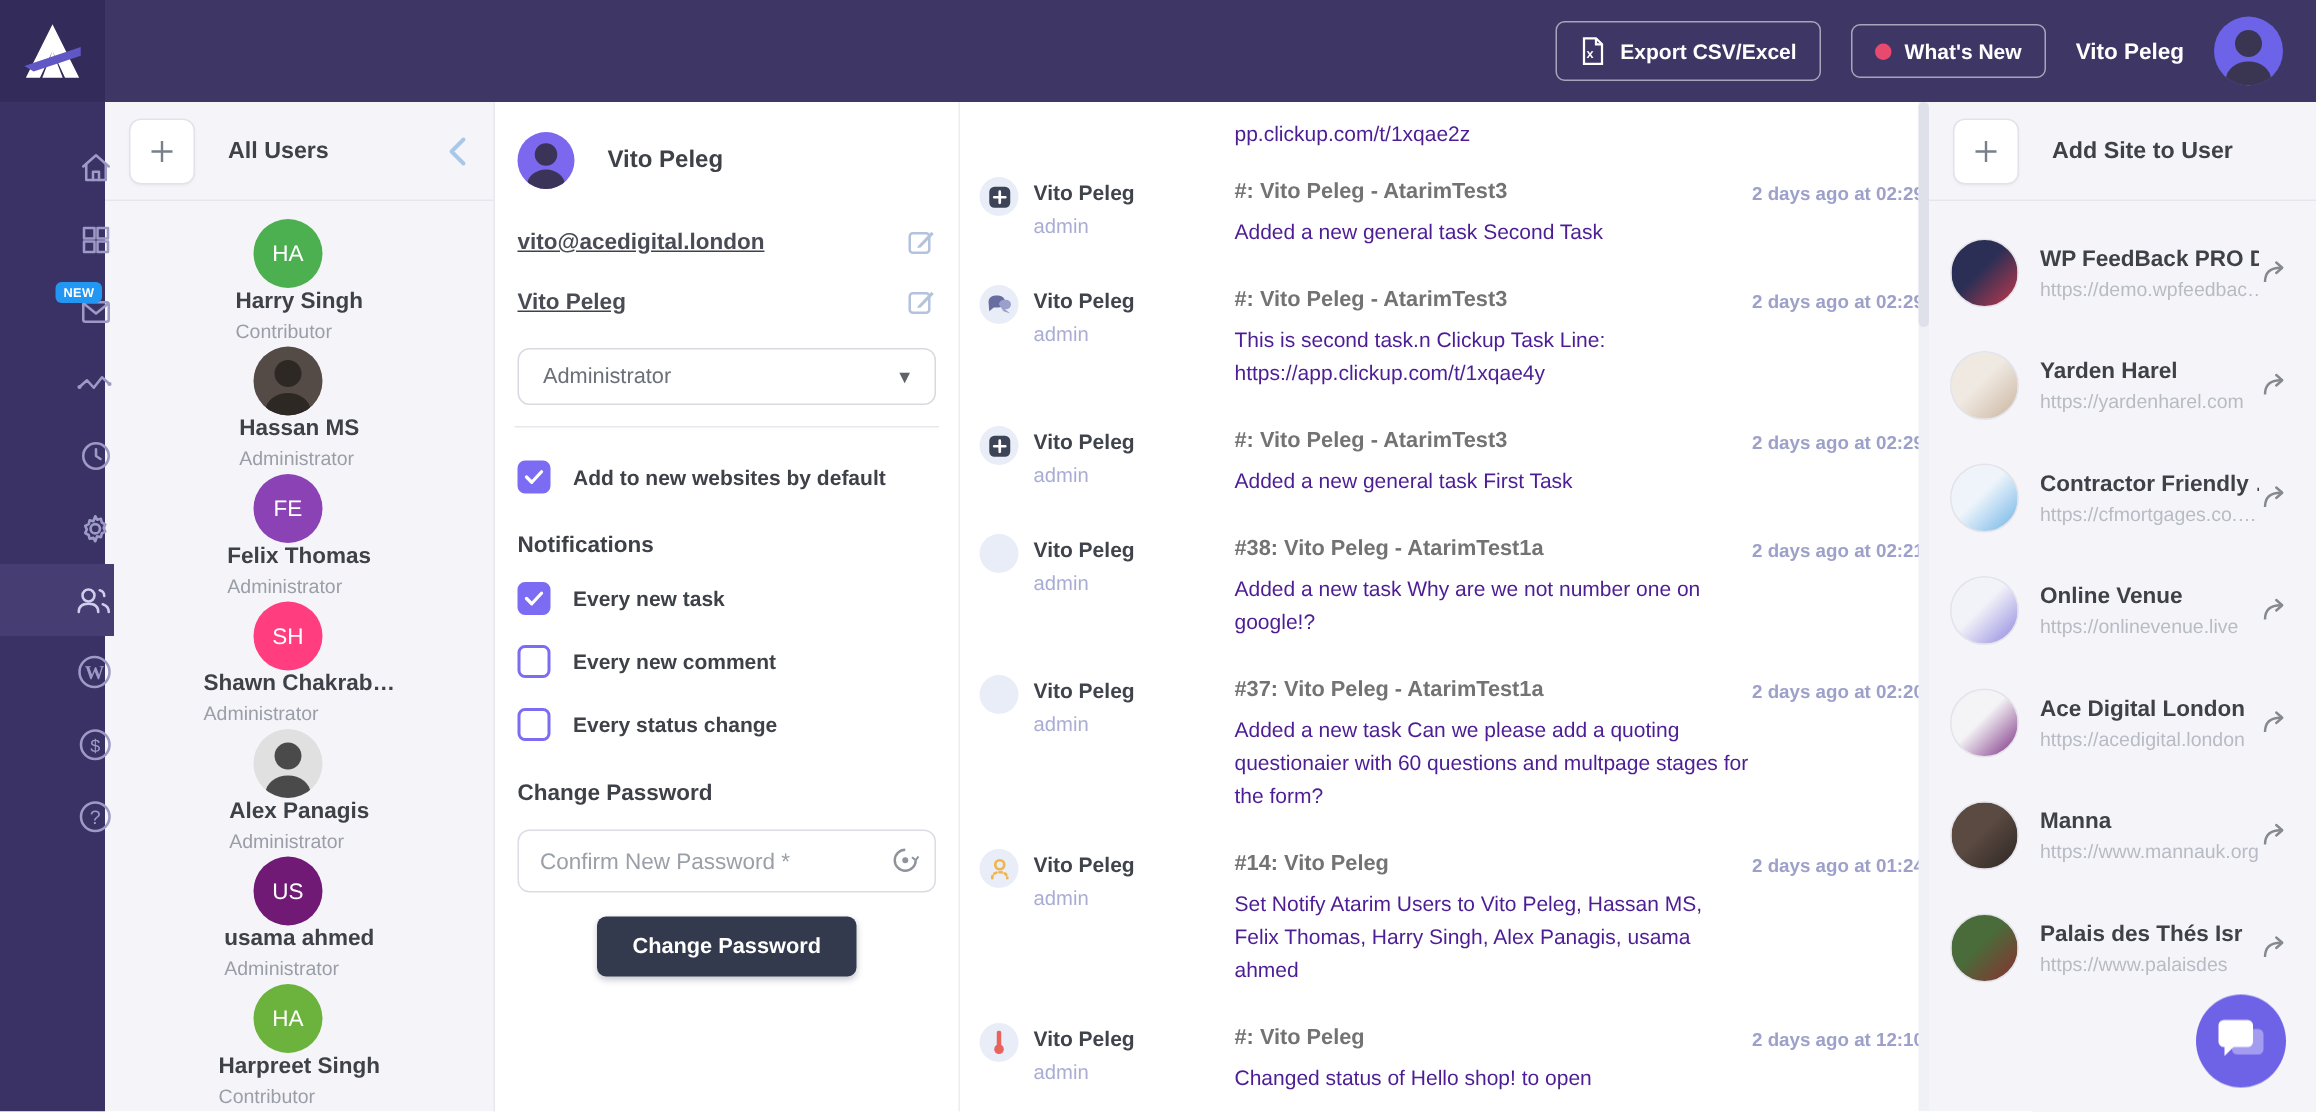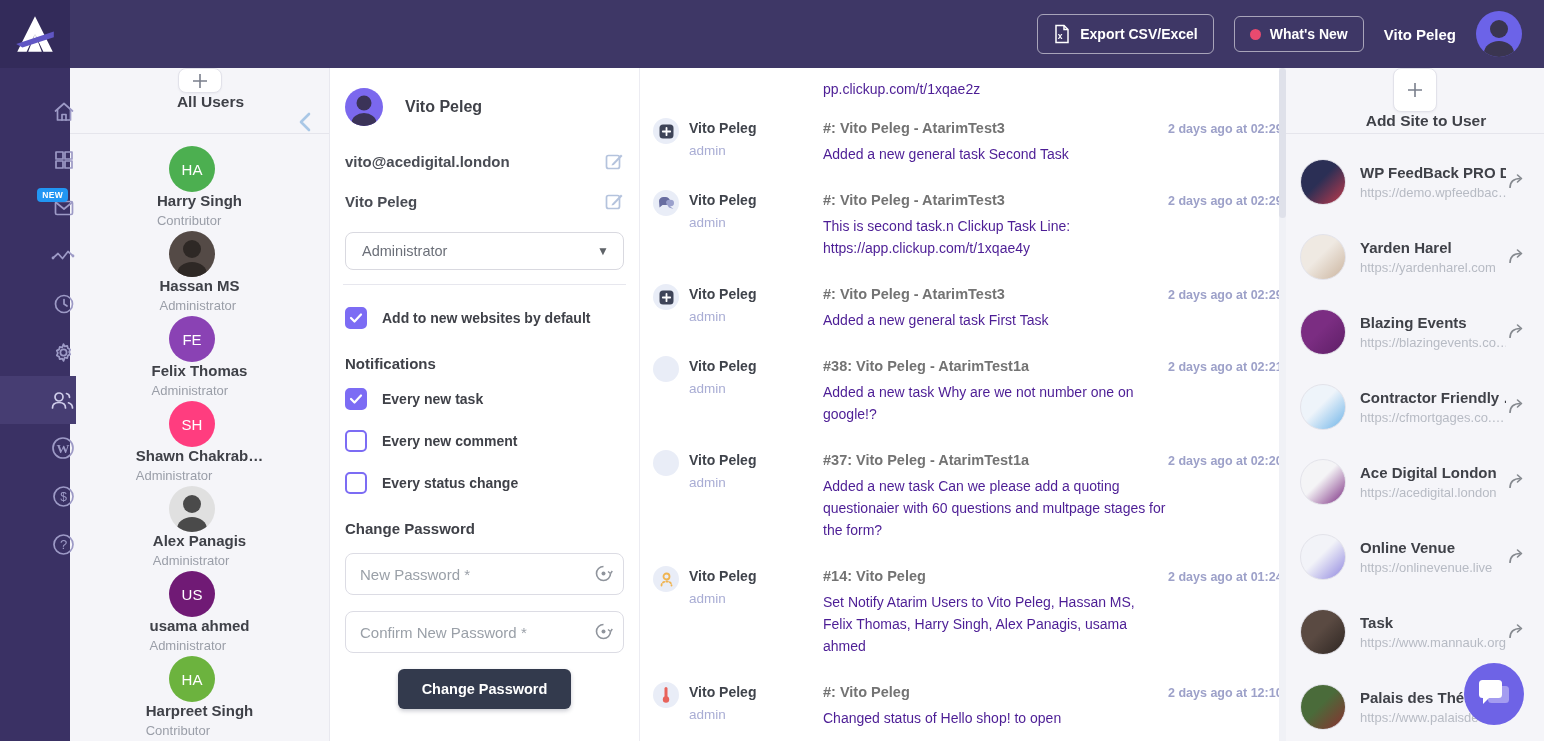--- a/index.html
+++ b/index.html
@@ -20,38 +20,38 @@
   
   .sidebar { background:#3a3164; display:flex; flex-direction:column; align-items:center; padding-top:20px; }
   .sb-item { width:82px; height:48px; display:flex; align-items:center; justify-content:flex-end; position:relative; margin-bottom:0px; cursor:pointer; }
   .sb-item + .sb-item { margin-top:0; }
   .sb-item.active { background:#463d72; }
   .sb-badge { position:absolute; top:4px; right:8px; background:#2196f3; color:#fff; font-size:8.5px; font-weight:700; border-radius:4px; padding:2px 5px; letter-spacing:.3px; }
   .sb-icon svg { display:block; }
 
   
   .panel-light { background:#f5f5f9; border-right:1px solid #e8e8ef; overflow:hidden; }
-  .panel-head { height:66px; display:flex; align-items:center; padding:0 16px; border-bottom:1px solid #e5e5ec;flex-direction:column; }
+  .panel-head { height:66px; display:flex; align-items:center; padding:0 16px; border-bottom:1px solid #e5e5ec; }
   .add-btn { width:44px; height:44px; background:#fff; border:1px solid #e2e2ea; border-radius:8px; display:flex; align-items:center; justify-content:center; cursor:pointer; box-shadow:0 1px 2px rgba(40,40,80,.05); }
   .add-btn svg { display:block; }
   .panel-title { font-size:15.5px; font-weight:700; color:#3f4148; margin-left:22px; }
   .head-chevron { margin-left:auto; cursor:pointer; display:flex; }
 
   
   .user-row { display:flex; align-items:center; padding:0 14px; height:85px; cursor:pointer;flex-direction:column; }
   .avatar { width:46px; height:46px; border-radius:50%; flex:0 0 46px; display:flex; align-items:center; justify-content:center; color:#fff; font-size:15px; font-weight:400; margin-right:15px; position:relative; overflow:hidden; }
   .u-name { font-size:15px; font-weight:700; color:#3f4148; margin-bottom:4px; }
   .u-role { font-size:13px; color:#9a9ea8; }
 
   
   .detail { background:#fff; border-right:1px solid #ececf2; padding:20px 15px 0 15px; overflow:hidden; }
   .d-top { display:flex; align-items:center; margin-bottom:26px; }
   .d-avatar { width:38px; height:38px; border-radius:50%; background:#7b68ee; position:relative; overflow:hidden; margin-right:22px; flex:0 0 38px; }
   .d-name { font-size:16px; font-weight:700; color:#3f4148; }
-  .field-row { display:flex; align-items:center; justify-content:space-between; margin-bottom:21px; }
+  .field-row { display:flex; align-items:center; justify-content:space-between; margin-bottom:21px;text-decoration:underline; }
   .field-val { font-size:15px; font-weight:700; color:#494c54; }
   .edit-ic { cursor:pointer; display:flex; }
   .select { border:1px solid #d9d9e0; border-radius:8px; height:38px; display:flex; align-items:center; padding:0 14px 0 16px; color:#6b6f78; font-size:14.5px; cursor:pointer; justify-content:space-between; margin:4px 0 14px 0; background:#fff; }
   .select .caret { color:#5f6368; font-size:12px; }
   .d-divider { border-top:1px solid #e7e7ee; margin:0 -2px 22px -2px; }
   .cb-row { display:flex; align-items:center; margin-bottom:20px; cursor:pointer; }
   .cb { width:22px; height:22px; border-radius:5px; border:2px solid #7c6cf4; margin-right:15px; flex:0 0 22px; display:flex; align-items:center; justify-content:center; background:#fff; }
   .cb.checked { background:#7c6cf4; border-color:#7c6cf4; }
   .cb-label { font-size:14px; font-weight:700; color:#3f4148; }
   .section-title { font-size:15px; font-weight:700; color:#3f4148; margin:26px 0 16px 0; }
@@ -365,30 +365,20 @@
         </div>
         <div class="cb-row">
           <span class="cb "></span>
           <span class="cb-label">Every status change</span>
         </div>
       </div>
 
     <div class="section-title">Change Password</div>
 
     <div class="pw-input">
-      <input type="text" placeholder="New Password *" style="">
-      <span class="pw-ic">
-        <svg width="19" height="19" viewBox="0 0 19 19">
-            <path d="M9.5 2.5 A7 7 0 1 0 16.5 9.5" fill="none" stroke="#8f949c" stroke-width="1.6"></path>
-            <path d="M16.5 9.5 L14 7.5 M16.5 9.5 L18.3 7" stroke="#8f949c" stroke-width="1.4" fill="none"></path>
-            <circle cx="9.5" cy="9.5" r="2" fill="#8f949c"></circle>
-          </svg>
-      </span>
-    </div>
-    <div class="pw-input">
       <input type="text" placeholder="Confirm New Password *" style="">
       <span class="pw-ic">
         <svg width="19" height="19" viewBox="0 0 19 19">
             <path d="M9.5 2.5 A7 7 0 1 0 16.5 9.5" fill="none" stroke="#8f949c" stroke-width="1.6"></path>
             <path d="M16.5 9.5 L14 7.5 M16.5 9.5 L18.3 7" stroke="#8f949c" stroke-width="1.4" fill="none"></path>
             <circle cx="9.5" cy="9.5" r="2" fill="#8f949c"></circle>
           </svg>
       </span>
     </div>
     <button class="cp-btn">Change Password</button>
@@ -548,37 +538,37 @@
             <div class="site-url">https://yardenharel.com</div>
           </div>
           <span class="site-open">
             <svg width="22" height="20" viewBox="0 0 22 20">
               <path d="M4 16 C4 8.5 9 6.5 14.5 6.5" fill="none" stroke="#85898f" stroke-width="1.6"></path>
               <path d="M11.5 3 L15.5 6.5 L11.5 10" fill="none" stroke="#85898f" stroke-width="1.6" stroke-linecap="round" stroke-linejoin="round"></path>
             </svg>
           </span>
         </div>
         <div class="site-row">
-          <div class="site-thumb" style="background:linear-gradient(135deg, #7b2d82 45%, #5e1f66)"></div>
+          <div class="site-thumb" style="background:linear-gradient(135deg, #eef4fa 45%, #6db3e8)"></div>
           <div class="site-txt">
-            <div class="site-name">Blazing Events</div>
-            <div class="site-url">https://blazingevents.co…</div>
+            <div class="site-name">Contractor Friendly …</div>
+            <div class="site-url">https://cfmortgages.co.…</div>
           </div>
           <span class="site-open">
             <svg width="22" height="20" viewBox="0 0 22 20">
               <path d="M4 16 C4 8.5 9 6.5 14.5 6.5" fill="none" stroke="#85898f" stroke-width="1.6"></path>
               <path d="M11.5 3 L15.5 6.5 L11.5 10" fill="none" stroke="#85898f" stroke-width="1.6" stroke-linecap="round" stroke-linejoin="round"></path>
             </svg>
           </span>
         </div>
         <div class="site-row">
-          <div class="site-thumb" style="background:linear-gradient(135deg, #eef4fa 45%, #6db3e8)"></div>
+          <div class="site-thumb" style="background:linear-gradient(135deg, #f2f3f8 45%, #8f86e0)"></div>
           <div class="site-txt">
-            <div class="site-name">Contractor Friendly …</div>
-            <div class="site-url">https://cfmortgages.co.…</div>
+            <div class="site-name">Online Venue</div>
+            <div class="site-url">https://onlinevenue.live</div>
           </div>
           <span class="site-open">
             <svg width="22" height="20" viewBox="0 0 22 20">
               <path d="M4 16 C4 8.5 9 6.5 14.5 6.5" fill="none" stroke="#85898f" stroke-width="1.6"></path>
               <path d="M11.5 3 L15.5 6.5 L11.5 10" fill="none" stroke="#85898f" stroke-width="1.6" stroke-linecap="round" stroke-linejoin="round"></path>
             </svg>
           </span>
         </div>
         <div class="site-row">
           <div class="site-thumb" style="background:linear-gradient(135deg, #f4f4f6 45%, #7b2d82)"></div>
@@ -587,36 +577,23 @@
             <div class="site-url">https://acedigital.london</div>
           </div>
           <span class="site-open">
             <svg width="22" height="20" viewBox="0 0 22 20">
               <path d="M4 16 C4 8.5 9 6.5 14.5 6.5" fill="none" stroke="#85898f" stroke-width="1.6"></path>
               <path d="M11.5 3 L15.5 6.5 L11.5 10" fill="none" stroke="#85898f" stroke-width="1.6" stroke-linecap="round" stroke-linejoin="round"></path>
             </svg>
           </span>
         </div>
         <div class="site-row">
-          <div class="site-thumb" style="background:linear-gradient(135deg, #f2f3f8 45%, #8f86e0)"></div>
-          <div class="site-txt">
-            <div class="site-name">Online Venue</div>
-            <div class="site-url">https://onlinevenue.live</div>
-          </div>
-          <span class="site-open">
-            <svg width="22" height="20" viewBox="0 0 22 20">
-              <path d="M4 16 C4 8.5 9 6.5 14.5 6.5" fill="none" stroke="#85898f" stroke-width="1.6"></path>
-              <path d="M11.5 3 L15.5 6.5 L11.5 10" fill="none" stroke="#85898f" stroke-width="1.6" stroke-linecap="round" stroke-linejoin="round"></path>
-            </svg>
-          </span>
-        </div>
-        <div class="site-row">
           <div class="site-thumb" style="background:linear-gradient(135deg, #5a4a42 45%, #2e2622)"></div>
           <div class="site-txt">
-            <div class="site-name">Task</div>
+            <div class="site-name">Manna</div>
             <div class="site-url">https://www.mannauk.org</div>
           </div>
           <span class="site-open">
             <svg width="22" height="20" viewBox="0 0 22 20">
               <path d="M4 16 C4 8.5 9 6.5 14.5 6.5" fill="none" stroke="#85898f" stroke-width="1.6"></path>
               <path d="M11.5 3 L15.5 6.5 L11.5 10" fill="none" stroke="#85898f" stroke-width="1.6" stroke-linecap="round" stroke-linejoin="round"></path>
             </svg>
           </span>
         </div>
         <div class="site-row">

